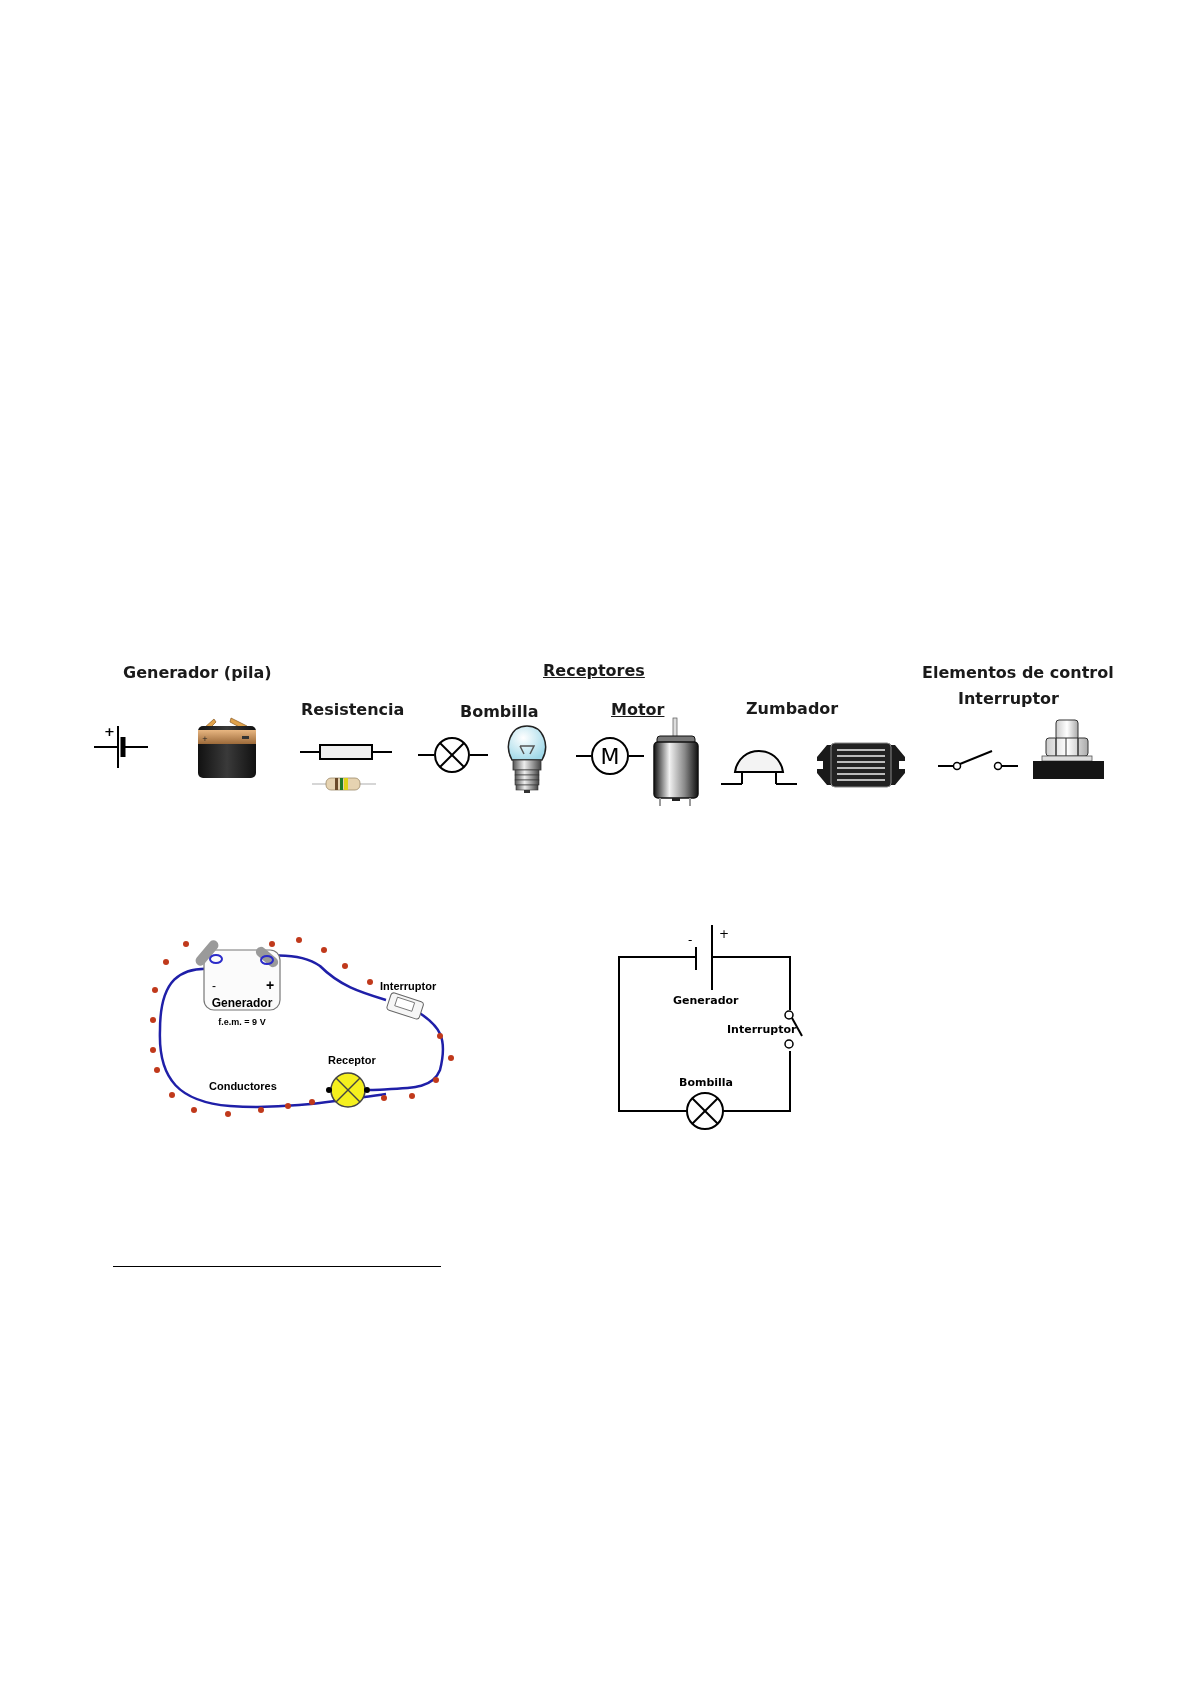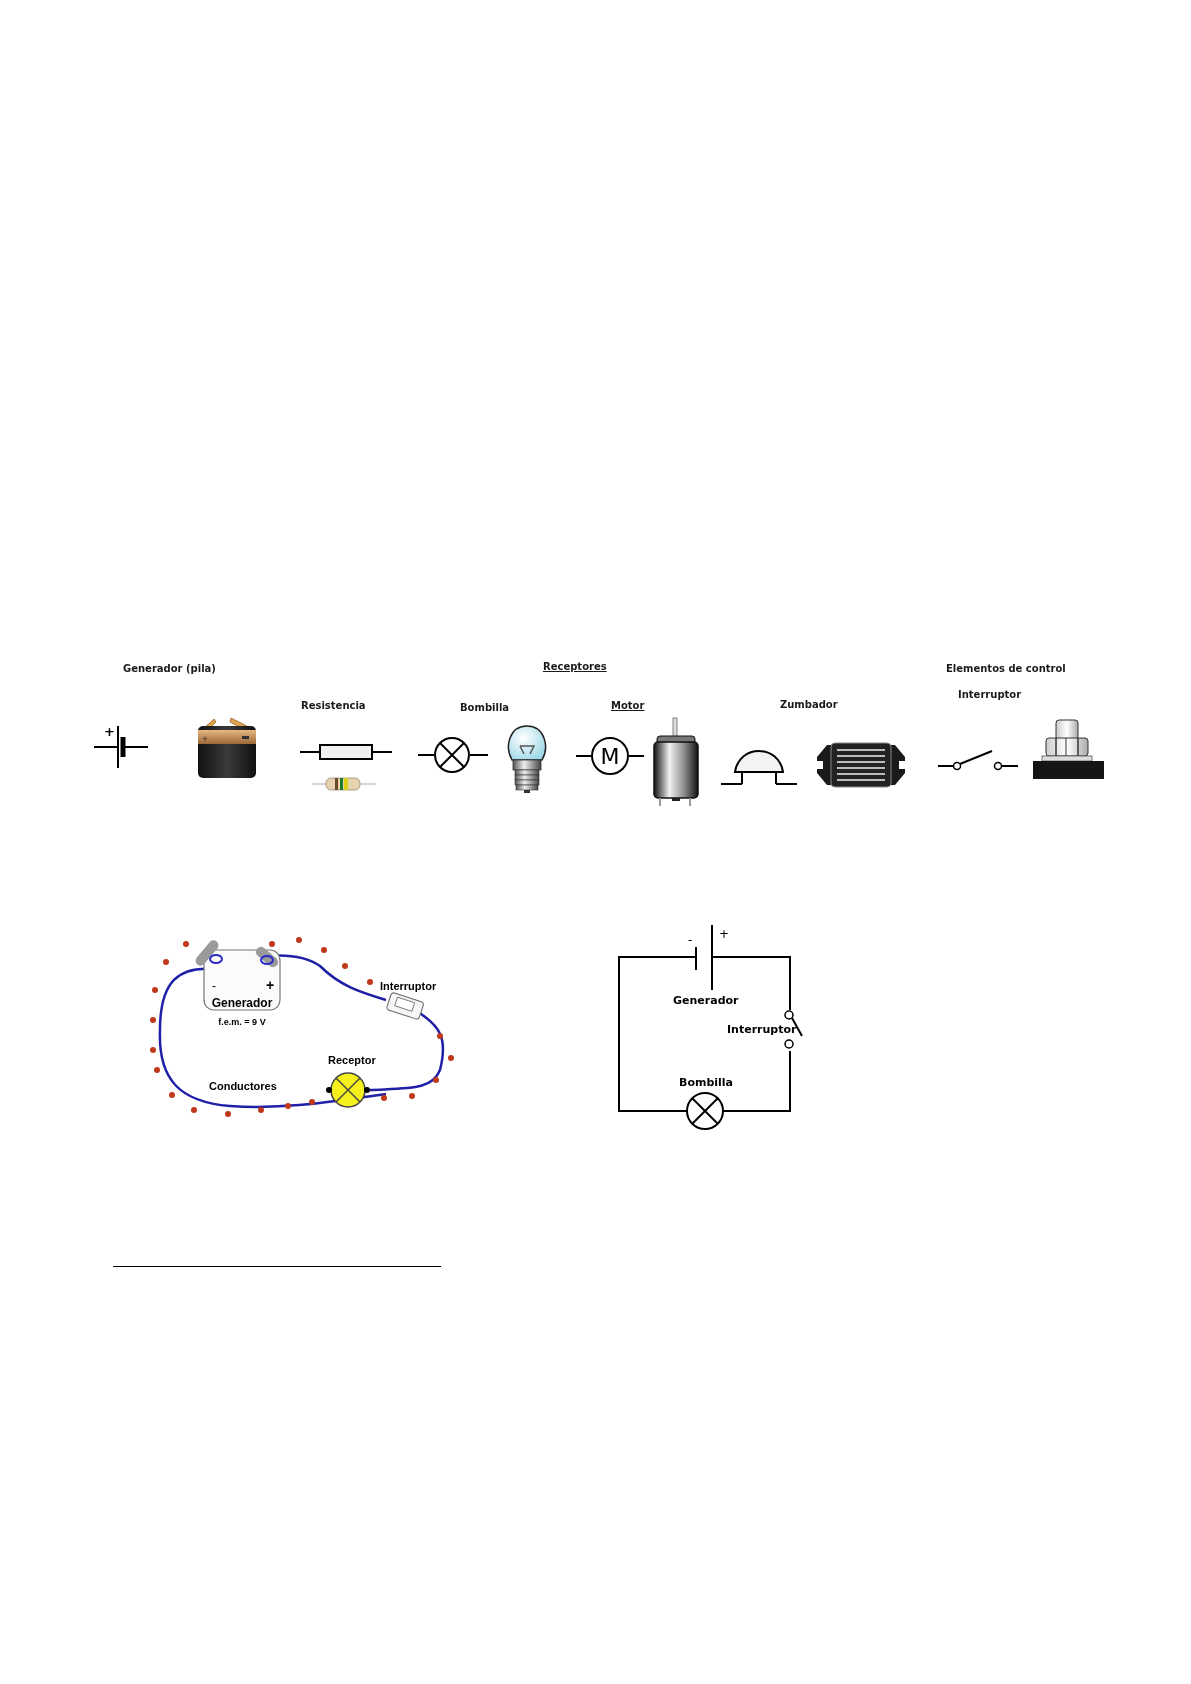--- a/index.html
+++ b/index.html
@@ -1,32 +1,32 @@
 <!DOCTYPE html>
 <html><head>
 <meta charset="utf-8">
 <style>
   html, body { margin:0; padding:0; background:#ffffff; }
   body { width:1191px; height:1684px; position:relative; overflow:hidden;
          font-family:"DejaVu Sans", sans-serif; color:#1a1a1a; }
-  .lbl { position:absolute; font-weight:bold; white-space:nowrap; font-size:10px; }
+  .lbl { position:absolute; font-weight:bold; white-space:nowrap; font-size:16px; }
   svg.abs { position:absolute; overflow:visible; }
   .footline { position:absolute; left:113px; top:1266px; width:328px; height:0; border-top:1.5px solid #000; }
 </style>
 </head>
 <body>
 
 <div class="lbl" style="left:123px; top:663px;">Generador (pila)</div>
 <div class="lbl" style="left:543px; top:661px;text-decoration:underline;">Receptores</div>
-<div class="lbl" style="left:922px; top:663px;margin-left:24px;">Elementos de control</div>
+<div class="lbl" style="left:922px; top:663px;">Elementos de control</div>
 <div class="lbl" style="left:958px; top:689px;">Interruptor</div>
 <div class="lbl" style="left:301px; top:700px;">Resistencia</div>
 <div class="lbl" style="left:460px; top:702px;">Bombilla</div>
 <div class="lbl" style="left:611px; top:700px;text-decoration:underline;">Motor</div>
-<div class="lbl" style="left:780px; top:699px;">Zumbador</div>
+<div class="lbl" style="left:746px; top:699px;">Zumbador</div>
 
 <svg class="abs" style="left:92px; top:722px;" width="60" height="50" viewBox="0 0 60 50">
   <line x1="2" y1="25" x2="26" y2="25" stroke="#000" stroke-width="2"></line>
   <line x1="26" y1="4" x2="26" y2="46" stroke="#000" stroke-width="2"></line>
   <line x1="31" y1="15" x2="31" y2="35" stroke="#000" stroke-width="5"></line>
   <line x1="33" y1="25" x2="56" y2="25" stroke="#000" stroke-width="2"></line>
   <text x="12" y="14" font-size="13" font-weight="bold" font-family="DejaVu Sans, sans-serif">+</text>
 </svg>
 
 <svg class="abs" style="left:195px; top:712px;" width="70" height="70" viewBox="0 0 70 70">

